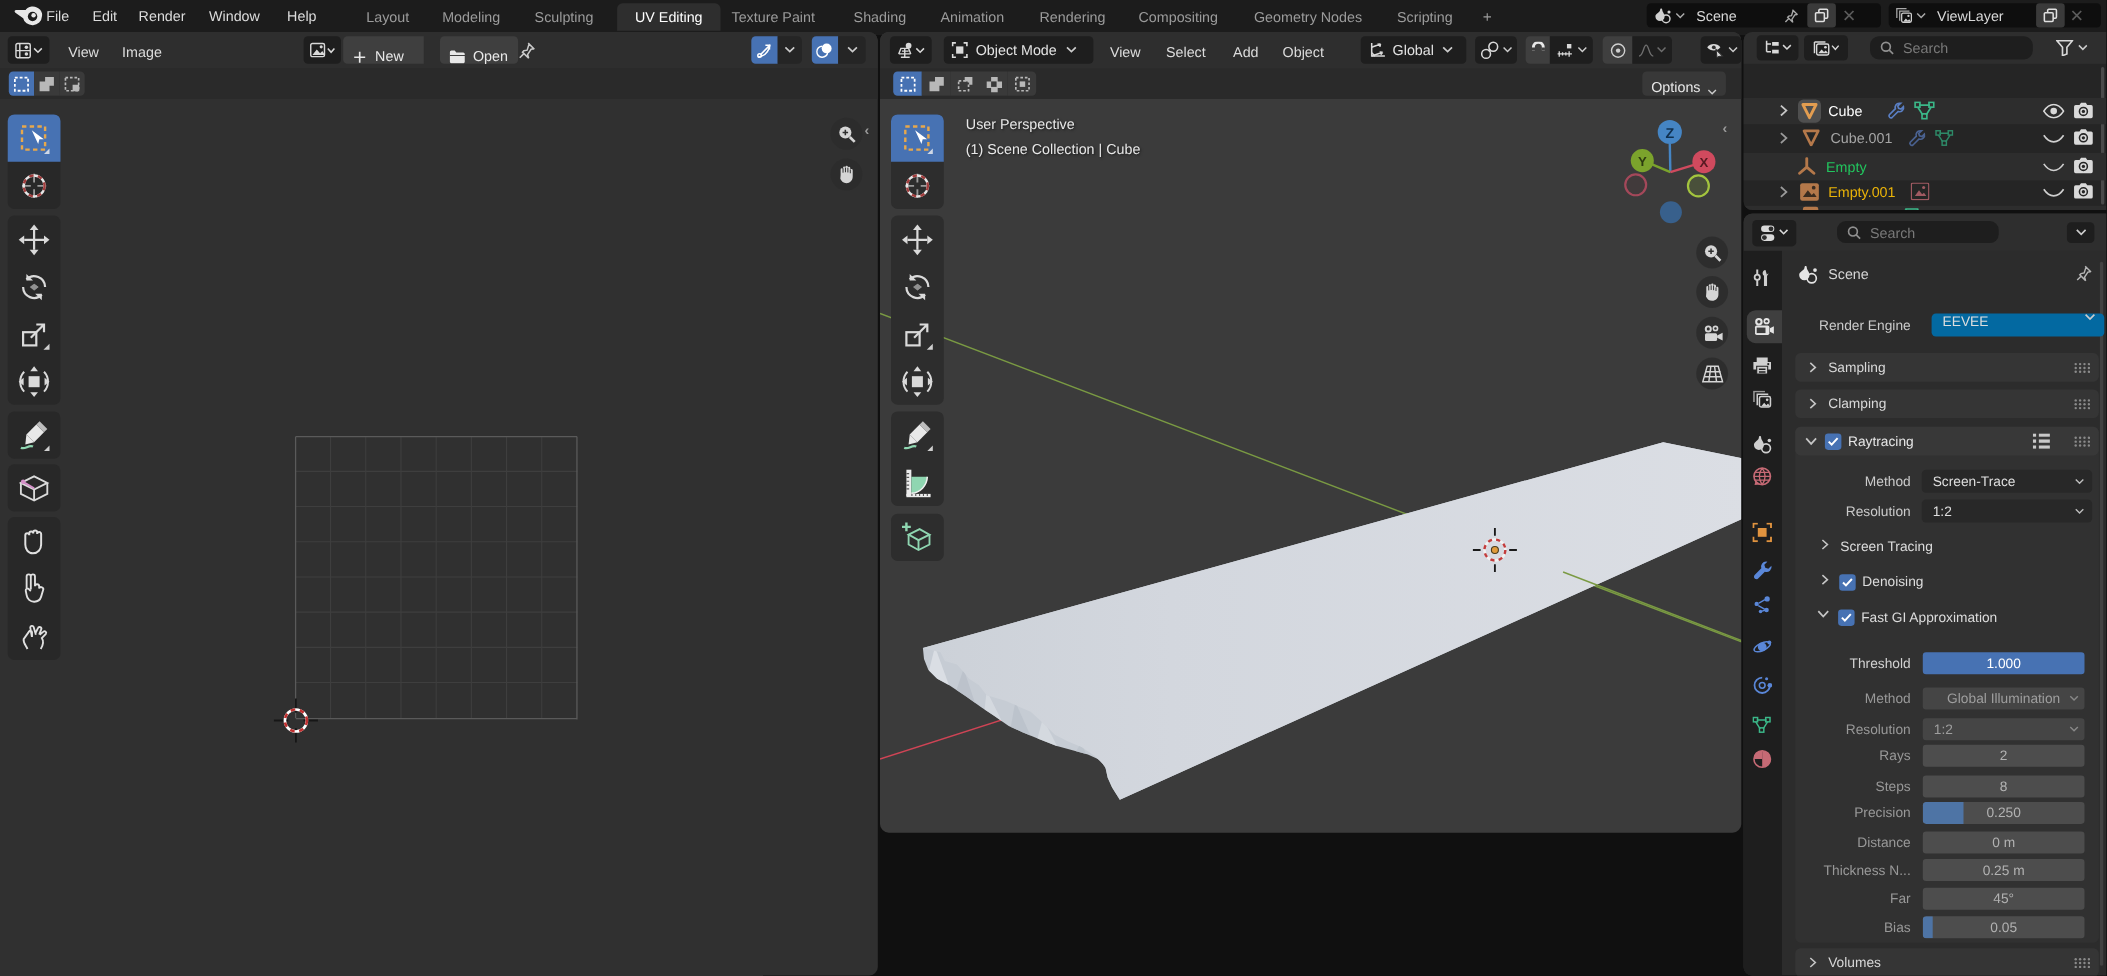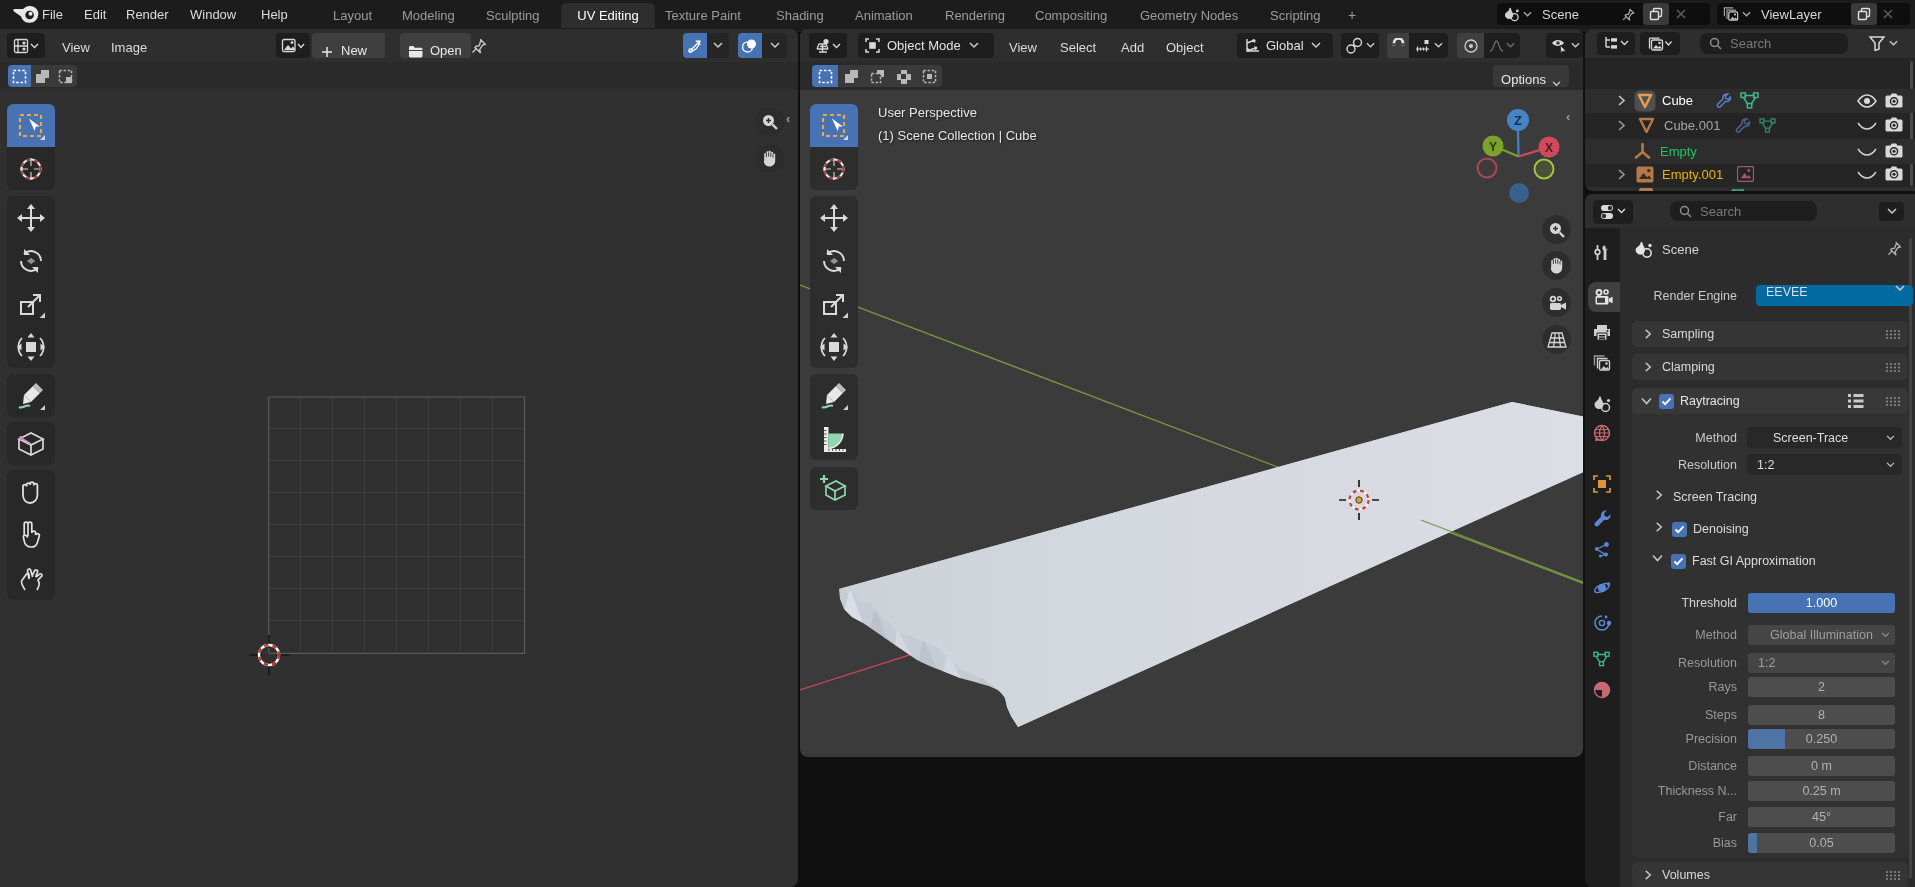--- a/index.html
+++ b/index.html
@@ -1006,21 +1006,21 @@
             <circle cx="14" cy="5.5" r="1.1"></circle>
             <circle cx="2" cy="9" r="1.1"></circle>
             <circle cx="6" cy="9" r="1.1"></circle>
             <circle cx="10" cy="9" r="1.1"></circle>
             <circle cx="14" cy="9" r="1.1"></circle>
           </g>
         </svg>
     </div>
     <div class="a" style="left:0;top:203px;width:109px;text-align:right;color:#cacaca">Method</div>
     <div class="a drop" style="left:119px;top:199px">
-        <span style="margin-left:26px;color:#dedede">Screen-Trace</span>
+        <span style="margin-left:10px;color:#dedede">Screen-Trace</span>
         <svg class="a" style="right:7px" width="9" height="6" viewBox="0 0 10 7">
           <path d="M1 1l4 4 4-4" stroke="#bbb" fill="none" stroke-width="1.5"></path>
         </svg>
       </div>
     <div class="a" style="left:0;top:230px;width:109px;text-align:right;color:#cacaca">Resolution</div>
     <div class="a drop" style="left:119px;top:226px">
         <span style="margin-left:10px;color:#dedede">1:2</span>
         <svg class="a" style="right:7px" width="9" height="6" viewBox="0 0 10 7">
           <path d="M1 1l4 4 4-4" stroke="#bbb" fill="none" stroke-width="1.5"></path>
         </svg>

